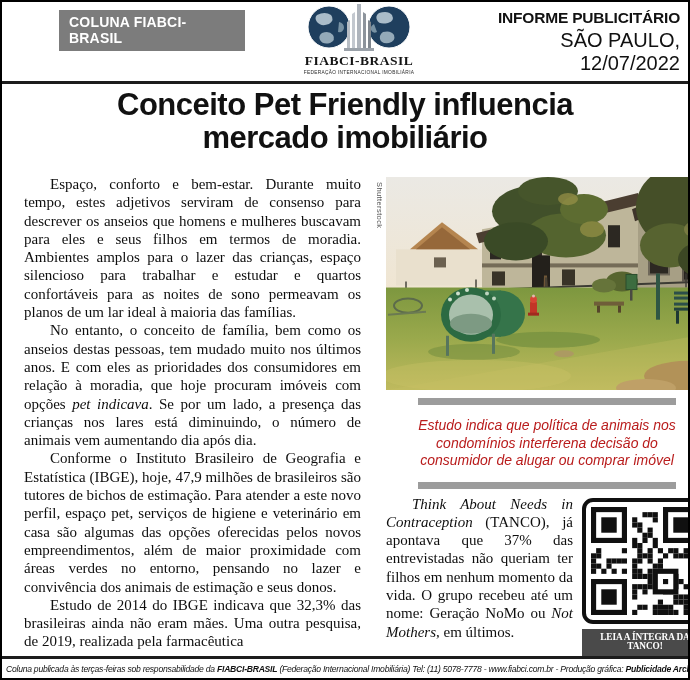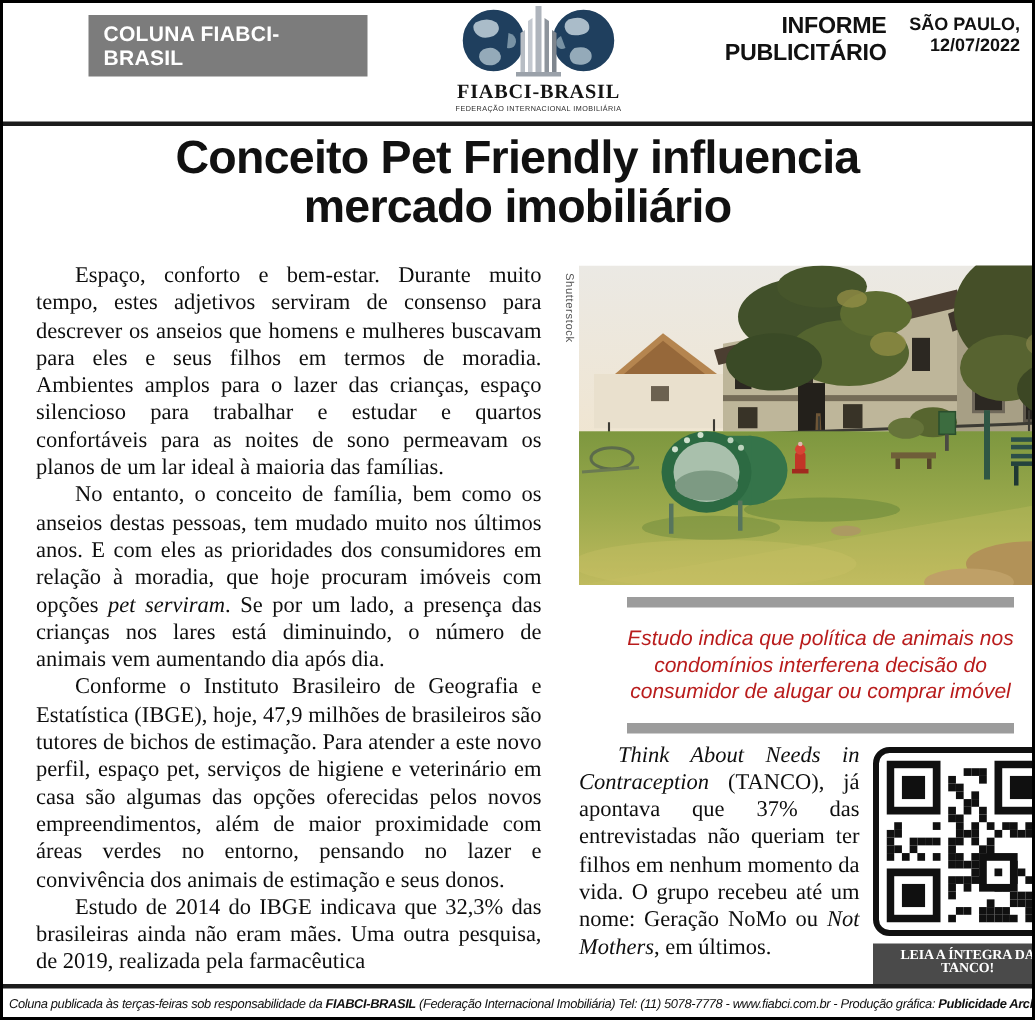--- a/index.html
+++ b/index.html
@@ -10,24 +10,24 @@
     display:flex; flex-direction:column; overflow:hidden;
   }
   
   header{height:79px; border-bottom:3px solid #1c1c1c; display:grid;
          grid-template-columns:195px 1fr 215px; flex:0 0 auto;padding-left:48px;}
   .badge{margin:8px 0 0 9px; background:#7c7c7c; color:#fff;
          font-weight:bold; font-size:14px; letter-spacing:.2px;
          padding:4px 10px 5px; width:fit-content; height:fit-content;}
   .logo-cell{display:flex; align-items:flex-start; justify-content:center;}
   .logo-cell svg{display:block;}
-  .head-right{display:flex; flex-direction:row; justify-content:space-between;
+  .head-right{display:flex; flex-direction:column; justify-content:space-between;
               text-align:right; padding:7px 8px 6px 0;}
   .kicker{font-weight:bold; font-size:15.5px; letter-spacing:-.2px;}
-  .dateline{font-weight:bold; font-size:12px;}
+  .dateline{font-weight:normal; font-size:20px;}
   
   h1{margin:4px 0 19px; text-align:center; font-size:31px; line-height:33px;
      font-weight:bold; letter-spacing:-.5px; flex:0 0 auto;}
   
   main{display:flex; gap:25px; padding:2px 6px 0 22px; flex:1 1 auto;}
   .col-left{width:337px; flex:0 0 auto;}
   .col-right{width:322px; flex:0 0 auto;}
   p.art{margin:0; font-family:"Liberation Serif",serif; font-size:15px;
         line-height:18.3px; text-align:justify; text-indent:26px; color:#0e0e0e;}
   p.art i{font-family:"Liberation Serif",serif;}
@@ -96,21 +96,21 @@
       <div class="kicker">INFORME PUBLICITÁRIO</div>
       <div class="dateline">SÃO PAULO, 12/07/2022</div>
     </div>
   </header>
 
   <h1><span>Conceito Pet Friendly influencia</span><br><span>mercado imobiliário</span></h1>
 
   <main>
     <section class="col-left">
       <p class="art">Espaço, conforto e bem-estar. Durante muito tempo, estes adjetivos serviram de consenso para descrever os anseios que homens e mulheres buscavam para eles e seus filhos em termos de moradia. Ambientes amplos para o lazer das crianças, espaço silencioso para trabalhar e estudar e quartos confortáveis para as noites de sono permeavam os planos de um lar ideal à maioria das famílias.</p>
-      <p class="art"><span>No entanto, o conceito de família, bem como os anseios destas pessoas, tem mudado muito nos últimos anos. E com eles as prioridades dos consumidores em relação à moradia, que hoje procuram imóveis com opções </span><i>pet serviram</i><span>. Se por um lado, a presença das crianças nos lares está diminuindo, o número de animais vem aumentando dia após dia.</span></p>
+      <p class="art"><span>No entanto, o conceito de família, bem como os anseios destas pessoas, tem mudado muito nos últimos anos. E com eles as prioridades dos consumidores em relação à moradia, que hoje procuram imóveis com opções </span><i>pet indicava</i><span>. Se por um lado, a presença das crianças nos lares está diminuindo, o número de animais vem aumentando dia após dia.</span></p>
       <p class="art">Conforme o Instituto Brasileiro de Geografia e Estatística (IBGE), hoje, 47,9 milhões de brasileiros são tutores de bichos de estimação. Para atender a este novo perfil, espaço pet, serviços de higiene e veterinário em casa são algumas das opções oferecidas pelos novos empreendimentos, além de maior proximidade com áreas verdes no entorno, pensando no lazer e convivência dos animais de estimação e seus donos.</p>
       <p class="art">Estudo de 2014 do IBGE indicava que 32,3% das brasileiras ainda não eram mães. Uma outra pesquisa, de 2019, realizada pela farmacêutica</p>
     </section>
 
     <section class="col-right">
       <figure>
         <span class="credit">Shutterstock</span>
         <svg class="photo" viewBox="0 0 322 212" preserveAspectRatio="none">
           <defs>
             <linearGradient id="sky" x1="0" y1="0" x2="0" y2="1">

